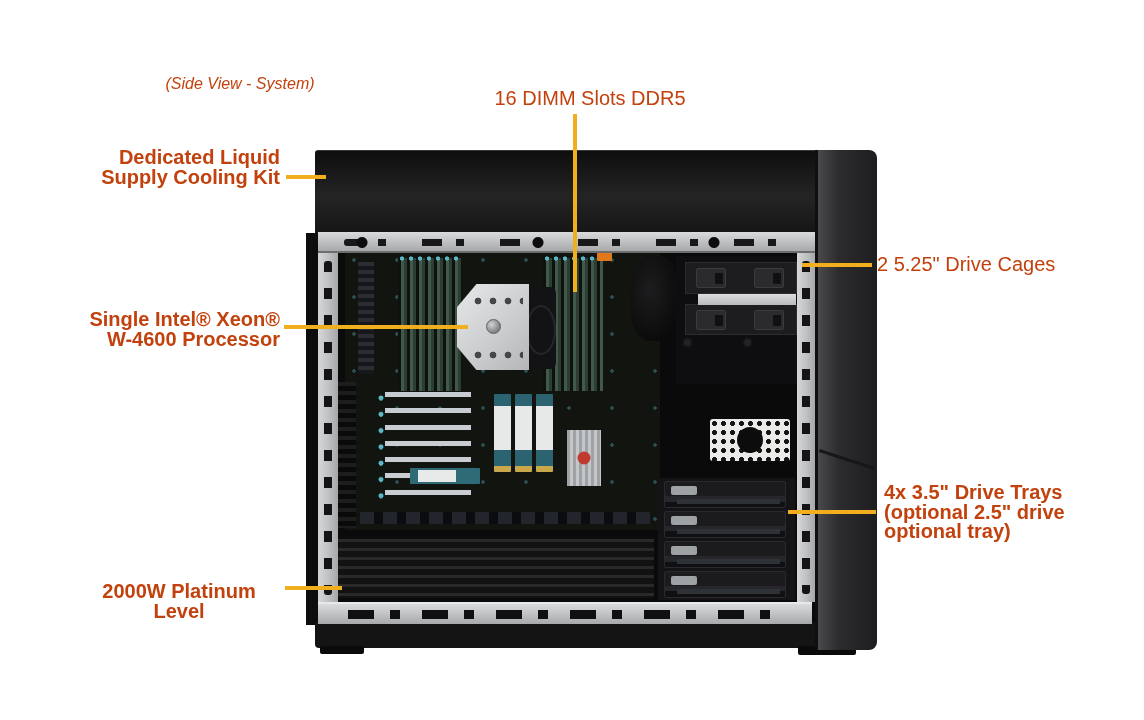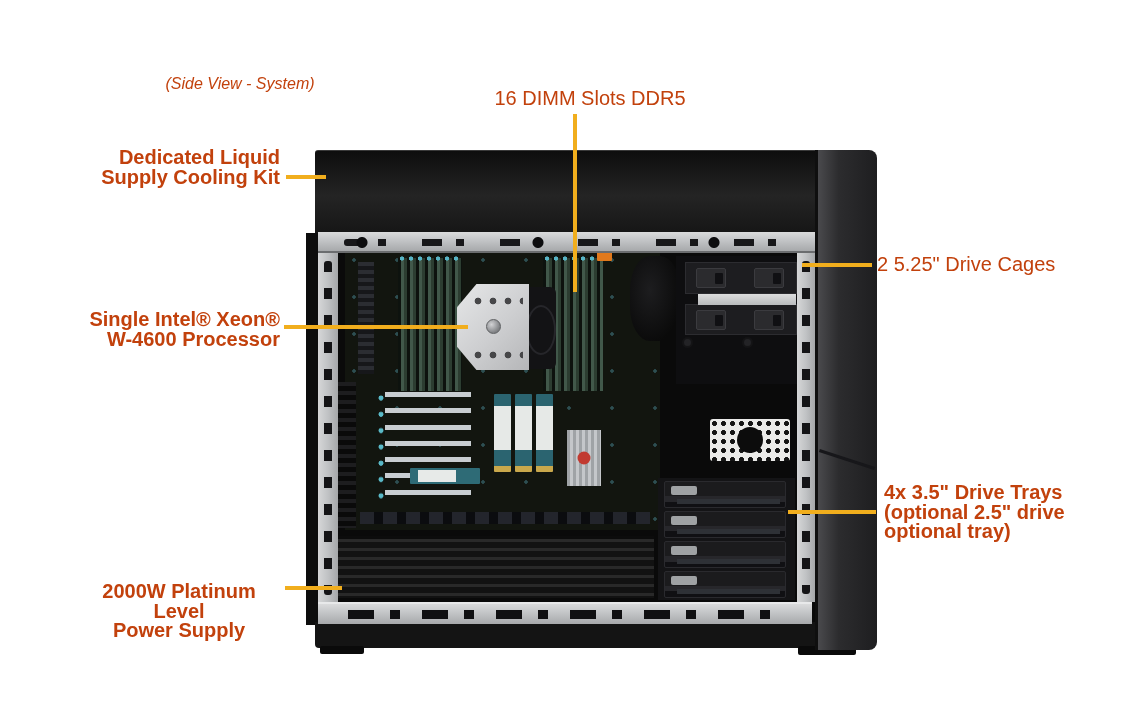--- a/index.html
+++ b/index.html
@@ -220,16 +220,15 @@
     <span class="ln">W-4600 Processor</span>
   </div>
   <div class="co co-cages">2 5.25" Drive Cages</div>
   <div class="co co-trays">
     <span class="ln">4x 3.5" Drive Trays</span>
     <span class="ln">(optional 2.5" drive</span>
     <span class="ln">optional tray)</span>
   </div>
   <div class="co co-psu">
     <span class="ln">2000W Platinum Level</span>
-    <span class="ln">Power Supply</span>
   </div>
 
 </div>
 
 </body></html>

